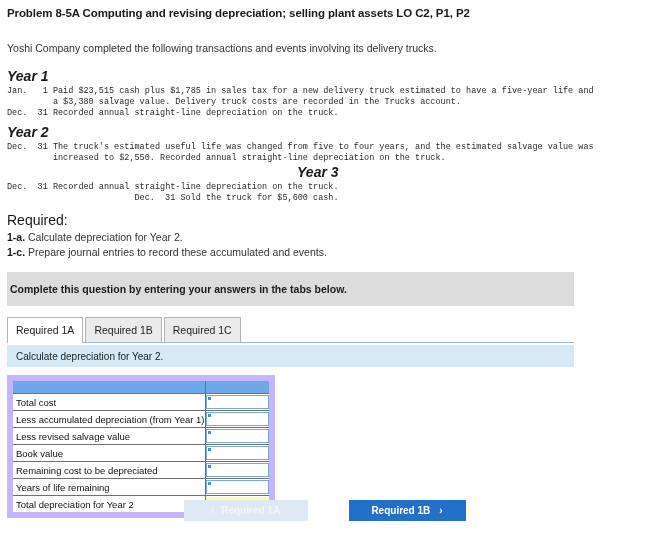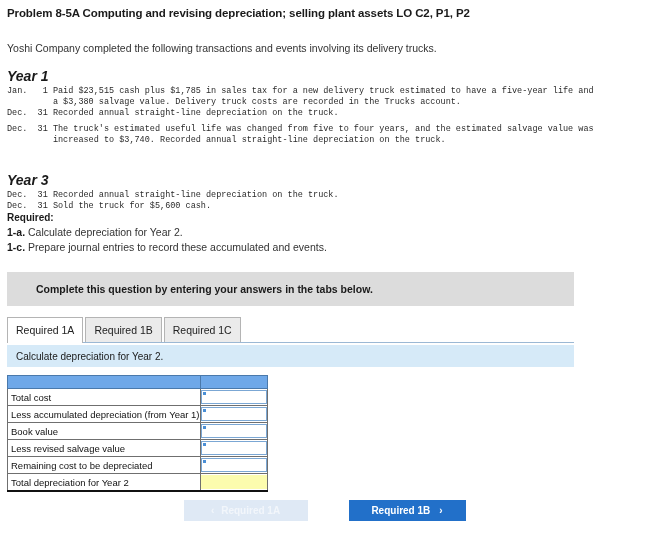--- a/index.html
+++ b/index.html
@@ -59,31 +59,31 @@
   .txn-line {
     font-family: "Liberation Mono", "DejaVu Sans Mono", monospace;
     font-size: 8.5px;
     line-height: 11px;
     color: #2a2a2a;
     white-space: pre;
   }
 
   #year1-block { top: 68px; }
   #year2-block { top: 124px; }
-  #year3-block { top: 172px; }
+  #year3-block { top: 164px; text-align: right; }
 
   
   .required-section {
     position: absolute;
     left: 7px;
     top: 212px;
   }
   .required-heading {
-    font-size: 10px;
-    font-weight: bold;
+    font-size: 14px;
+    font-weight: normal;
     color: #1a1a1a;
     margin-bottom: 2px;
   }
   .required-item {
     font-size: 10.5px;
     color: #333333;
     line-height: 14.5px;
     white-space: nowrap;
   }
   .required-item b {
@@ -99,21 +99,21 @@
     width: 567px;
     height: 34px;
     background: #dcdcdc;
     display: flex;
     align-items: center;
   }
   .instruction-banner span {
     font-size: 10.5px;
     font-weight: bold;
     color: #1a1a1a;
-    padding-left: 29px;
+    padding-left: 3px;
   }
 
   
   .tab-strip {
     position: absolute;
     left: 7px;
     top: 315px;
     width: 567px;
     height: 28px;
     display: flex;
@@ -161,21 +161,21 @@
     padding-left: 9px;
   }
 
   
   .answer-table {
     position: absolute;
     left: 7px;
     top: 375px;
     border-collapse: collapse;
     table-layout: fixed;
-    border: 1px solid #c4b5fd;
+    border: 6px solid #c4b5fd;
   }
   .answer-table col.label-col { width: 188px; }
   .answer-table col.value-col { width: 67px; }
 
   .answer-table th {
     height: 12px;
     background: #6fa8e8;
     border: 1px solid #4a79ab;
     padding: 0;
   }
@@ -274,22 +274,23 @@
   <div class="intro-text">Yoshi Company completed the following transactions and events involving its delivery trucks.</div>
 
   <div class="year-block" id="year1-block">
     <div class="year-label">Year 1</div>
     <div class="txn-line">Jan.   1 Paid $23,515 cash plus $1,785 in sales tax for a new delivery truck estimated to have a five-year life and</div>
     <div class="txn-line">         a $3,380 salvage value. Delivery truck costs are recorded in the Trucks account.</div>
     <div class="txn-line">Dec.  31 Recorded annual straight-line depreciation on the truck.</div>
   </div>
 
   <div class="year-block" id="year2-block">
+    <div class="year-label">Year 2</div>
     <div class="txn-line">Dec.  31 The truck's estimated useful life was changed from five to four years, and the estimated salvage value was</div>
-    <div class="txn-line">         increased to $3,740. Recorded annual straight-line depreciation on the truck.</div>
+    <div class="txn-line">         increased to $2,550. Recorded annual straight-line depreciation on the truck.</div>
   </div>
 
   <div class="year-block" id="year3-block">
     <div class="year-label">Year 3</div>
     <div class="txn-line">Dec.  31 Recorded annual straight-line depreciation on the truck.</div>
     <div class="txn-line">Dec.  31 Sold the truck for $5,600 cash.</div>
   </div>
 
   <div class="required-section">
     <div class="required-heading">Required:</div>
@@ -335,33 +336,39 @@
           <div class="cell-input"></div>
         </td>
       </tr>
       <tr>
         <td class="row-label">Less accumulated depreciation (from Year 1)</td>
         <td class="value-cell">
           <div class="cell-input"></div>
         </td>
       </tr>
       <tr>
+        <td class="row-label">Less revised salvage value</td>
+        <td class="value-cell">
+          <div class="cell-input"></div>
+        </td>
+      </tr>
+      <tr>
         <td class="row-label">Book value</td>
         <td class="value-cell">
           <div class="cell-input"></div>
         </td>
       </tr>
       <tr>
-        <td class="row-label">Less revised salvage value</td>
-        <td class="value-cell">
-          <div class="cell-input"></div>
-        </td>
-      </tr>
-      <tr>
         <td class="row-label">Remaining cost to be depreciated</td>
+        <td class="value-cell">
+          <div class="cell-input"></div>
+        </td>
+      </tr>
+      <tr>
+        <td class="row-label">Years of life remaining</td>
         <td class="value-cell">
           <div class="cell-input"></div>
         </td>
       </tr>
       <tr class="total-row">
         <td class="row-label">Total depreciation for Year 2</td>
         <td class="value-cell">
           <div class="cell-total"></div>
         </td>
       </tr>

